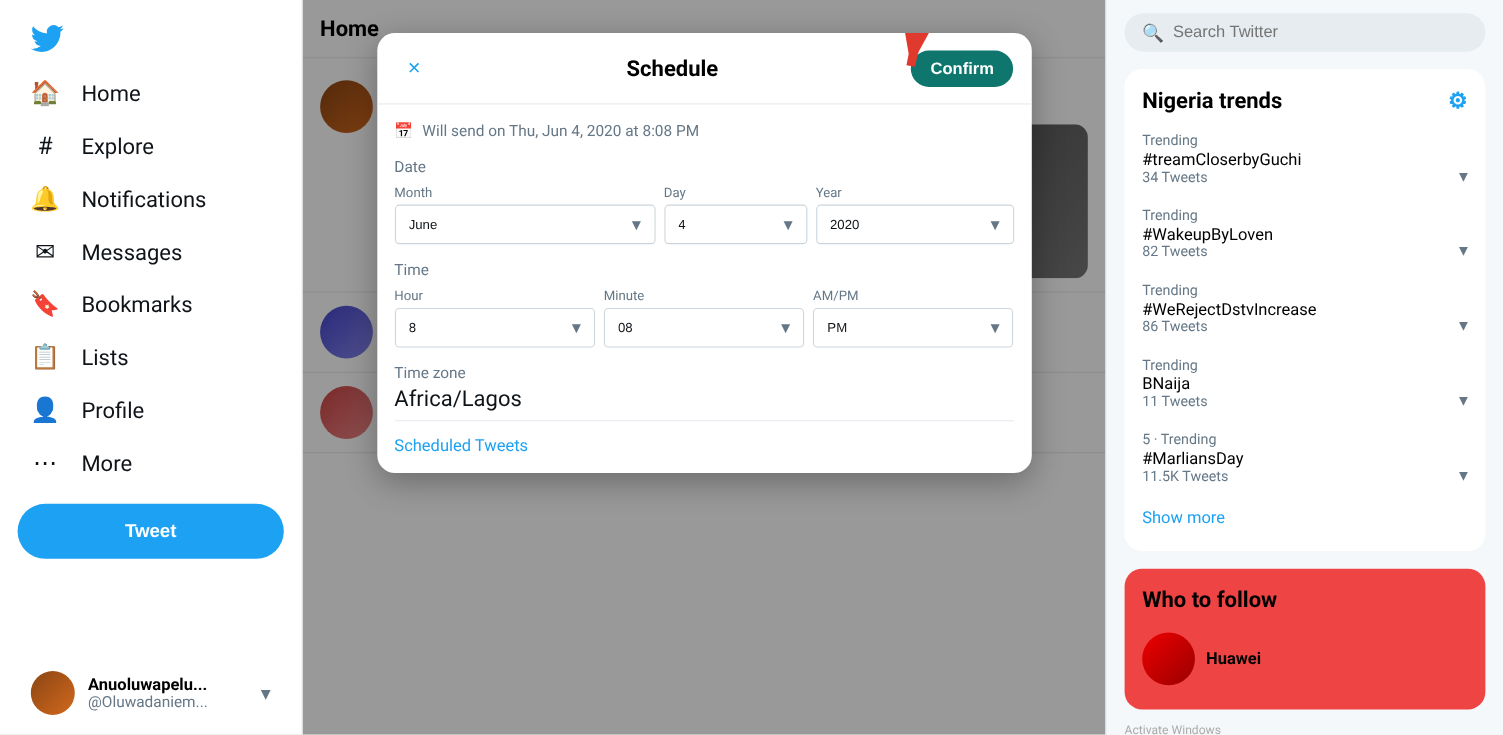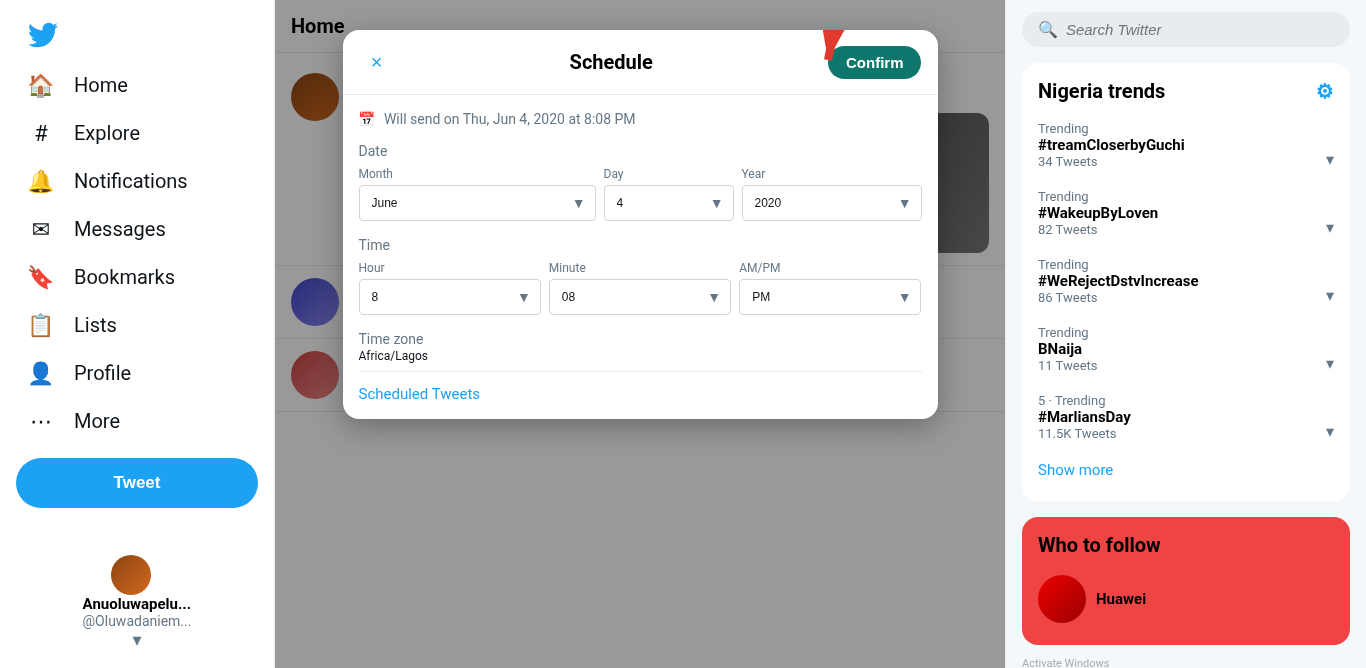--- a/index.html
+++ b/index.html
@@ -65,21 +65,20 @@
       margin-top: 12px;
       margin-bottom: 16px;
     }
     .sidebar-user {
       display: flex;
       align-items: center;
       padding: 10px 12px;
       border-radius: 9999px;
       cursor: pointer;
       margin-top: auto;
-      flex-direction: column;
     }
     .user-avatar {
       width: 40px; height: 40px;
       border-radius: 50%;
       background: #ccc;
       margin-right: 12px;
       flex-shrink: 0;
       overflow: hidden;
     }
     .user-info { flex: 1; }
@@ -133,42 +132,41 @@
       margin-bottom: 16px;
       gap: 8px;
     }
     .search-input {
       background: transparent;
       border: none;
       outline: none;
       font-size: 15px;
       color: #657786;
       flex: 1;
-      font-style: italic;
     }
     .trends-card {
       background: #fff;
       border-radius: 16px;
       padding: 12px 0;
       margin-bottom: 16px;
     }
     .trends-header {
       display: flex;
       align-items: center;
       justify-content: space-between;
       padding: 4px 16px 8px;
       font-size: 20px;
       font-weight: 700;
     }
     .trend-item {
       padding: 10px 16px;
       cursor: pointer;
     }
     .trend-category { font-size: 13px; color: #657786; }
-    .trend-name { font-size: 15px; font-weight: 700; }
+    .trend-name { font-size: 15px; font-weight: 400; }
     .trend-count { font-size: 13px; color: #657786; }
     .trend-item-header {
       display: flex;
       justify-content: space-between;
       align-items: flex-end;
     }
     .show-more { color: #1da1f2; font-size: 15px; padding: 10px 16px; cursor: pointer; display: block; }
     .who-follow-card {
       background: #ef4444;
       border-radius: 16px;
@@ -290,21 +288,21 @@
       color: #657786;
       margin-bottom: 8px;
     }
     .time-selects {
       display: flex;
       gap: 8px;
       margin-bottom: 16px;
     }
     .timezone-section { }
     .timezone-label { font-size: 14px; color: #657786; margin-bottom: 2px; }
-    .timezone-value { font-size: 12px; color: #0f1419; }
+    .timezone-value { font-size: 20px; color: #0f1419; }
     .divider { border: none; border-top: 1px solid #e6ecf0; margin: 8px 0 12px; }
     .scheduled-tweets-link {
       color: #1da1f2;
       font-size: 15px;
       text-decoration: none;
       cursor: pointer;
     }
 
     
     .feed-image-placeholder {

